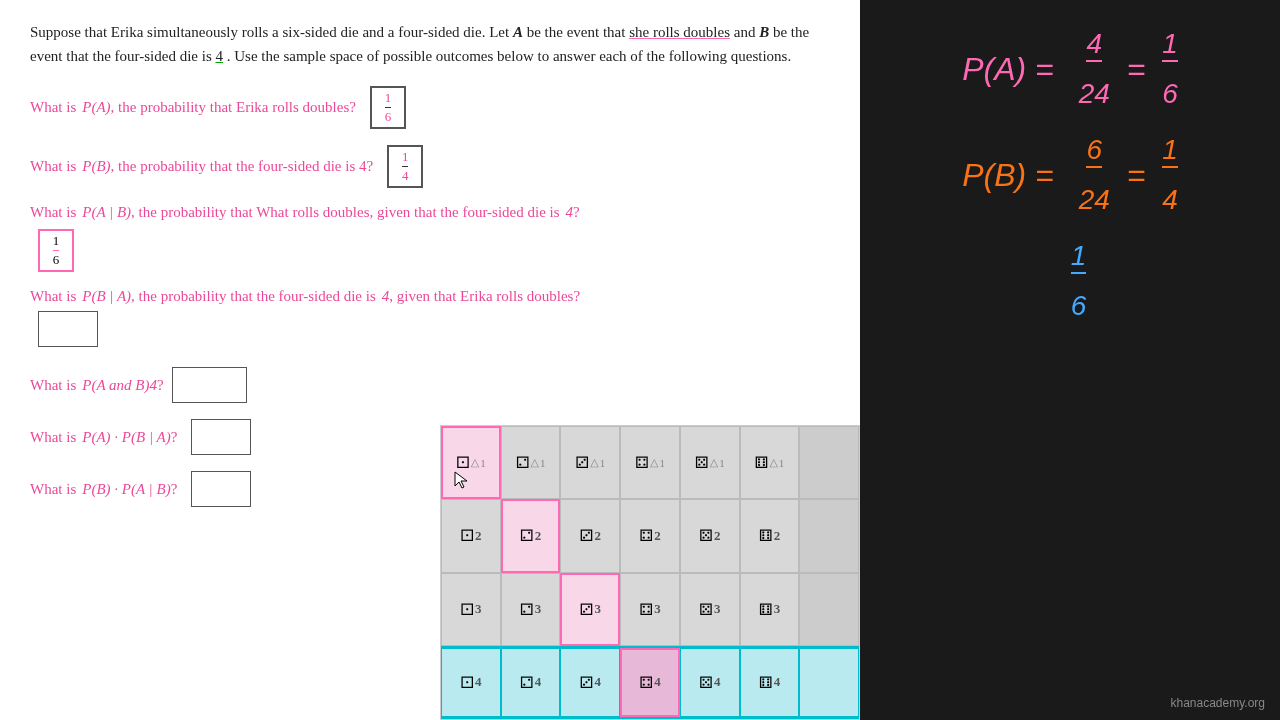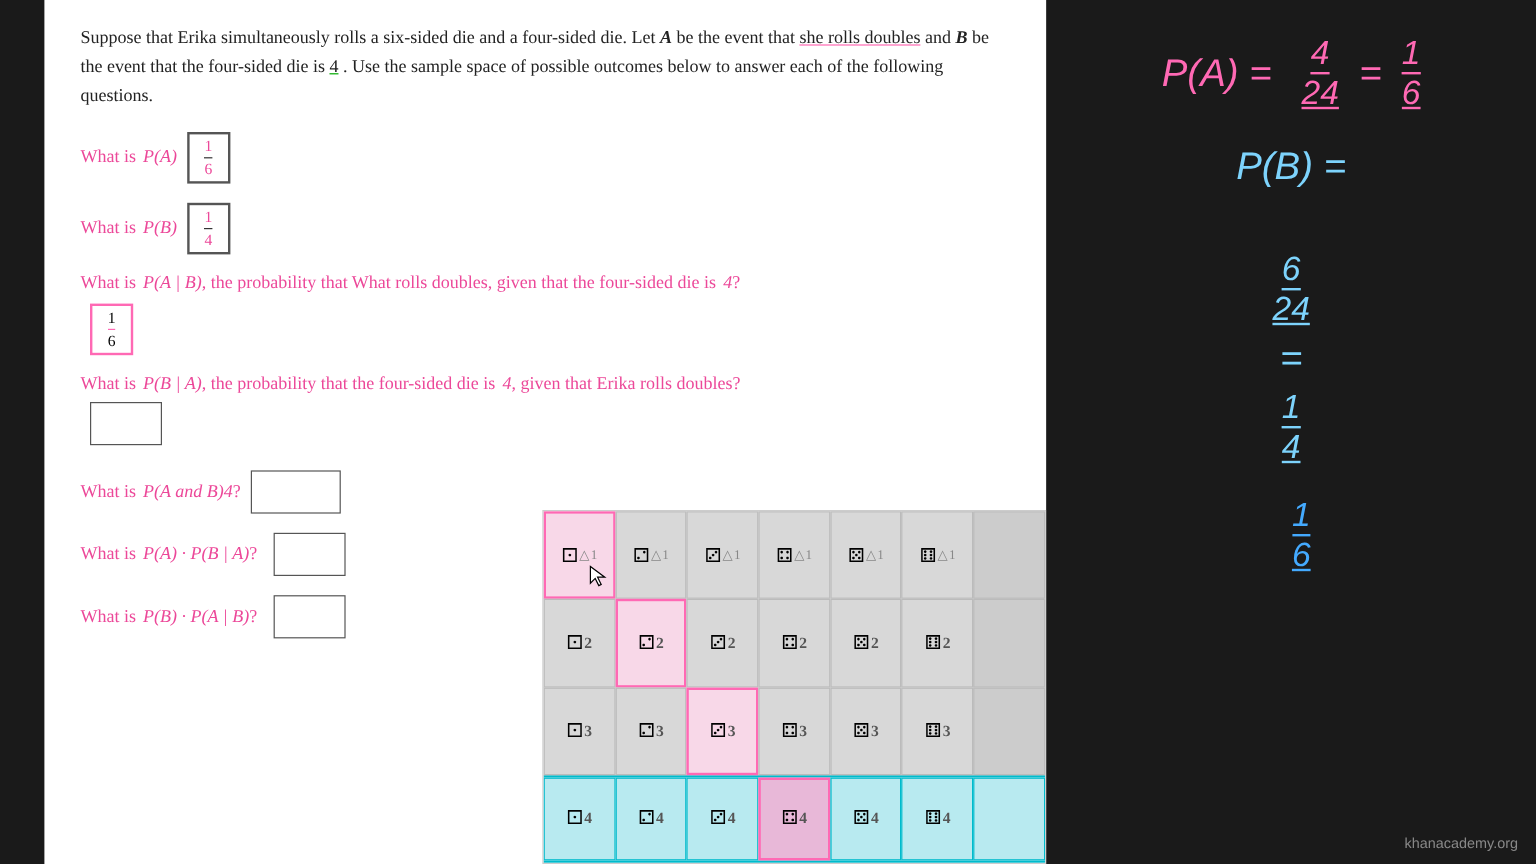--- a/index.html
+++ b/index.html
@@ -13,21 +13,20 @@
     }
 
     
     .left-panel {
       width: 860px;
       height: 720px;
       background: #ffffff;
       padding: 20px 30px;
       position: relative;
       overflow: hidden;
-      margin-left: 37px;
     }
 
     .problem-text {
       font-size: 15px;
       line-height: 1.6;
       color: #222;
       margin-bottom: 18px;
     }
 
     .underline-pink { text-decoration: underline; text-decoration-color: #ff69b4; color: #222; }
@@ -176,49 +175,48 @@
       font-family: 'Segoe UI', Arial, sans-serif;
       font-style: italic;
       display: flex;
       align-items: center;
       gap: 8px;
       margin-bottom: 28px;
     }
 
     .chalk-eq-green {
       font-size: 32px;
-      color: #7dd3fc;
+      color: #f97316;
       font-family: 'Segoe UI', Arial, sans-serif;
       font-style: italic;
       display: flex;
       align-items: center;
       gap: 8px;
       margin-bottom: 28px;
-      flex-direction: column;
     }
 
     .chalk-eq-blue {
       font-size: 32px;
       color: #44aaff;
       font-family: 'Segoe UI', Arial, sans-serif;
       font-style: italic;
       display: flex;
       align-items: center;
       gap: 8px;
       margin-bottom: 28px;
     }
 
     .chalk-frac {
       display: inline-flex;
       flex-direction: column;
       align-items: center;
       font-size: 28px;
     }
     .chalk-frac .cn { border-bottom: 2px solid currentColor; padding-bottom: 2px; line-height: 1; }
-    .chalk-frac .cd { padding-top: 2px; line-height: 1; text-decoration: underline; }
+    .chalk-frac .cd { padding-top: 18px; line-height: 1; }
 
     .q-text {
       font-size: 15px;
       margin-right: 6px;
     }
 
   </style>
 </head>
 <body>
 
@@ -232,29 +230,31 @@
     <span> and </span>
     <span class="bold-italic">B</span>
     <span> be the event that the four-sided die is </span>
     <span class="underline-green">4</span>
     <span>. Use the sample space of possible outcomes below to answer each of the following questions.</span>
   </div>
 
   <div class="question-row">
     <span class="q-text">What is </span>
     <span class="math">P(A)</span>
+    <span class="q-text">, the probability that Erika rolls doubles?</span>
     <div class="fraction-answer">
       <span class="numer">1</span>
       <span class="denom">6</span>
     </div>
   </div>
 
   <div class="question-row">
     <span class="q-text">What is </span>
     <span class="math">P(B)</span>
+    <span class="q-text">, the probability that the four-sided die is 4?</span>
     <div class="fraction-answer">
       <span class="numer">1</span>
       <span class="denom">4</span>
     </div>
   </div>
 
   <div class="question-row" style="margin-bottom:8px;">
     <span class="q-text">What is </span>
     <span class="math">P(A | B)</span>
     <span class="q-text">, the probability that What rolls doubles, given that the four-sided die is </span>

